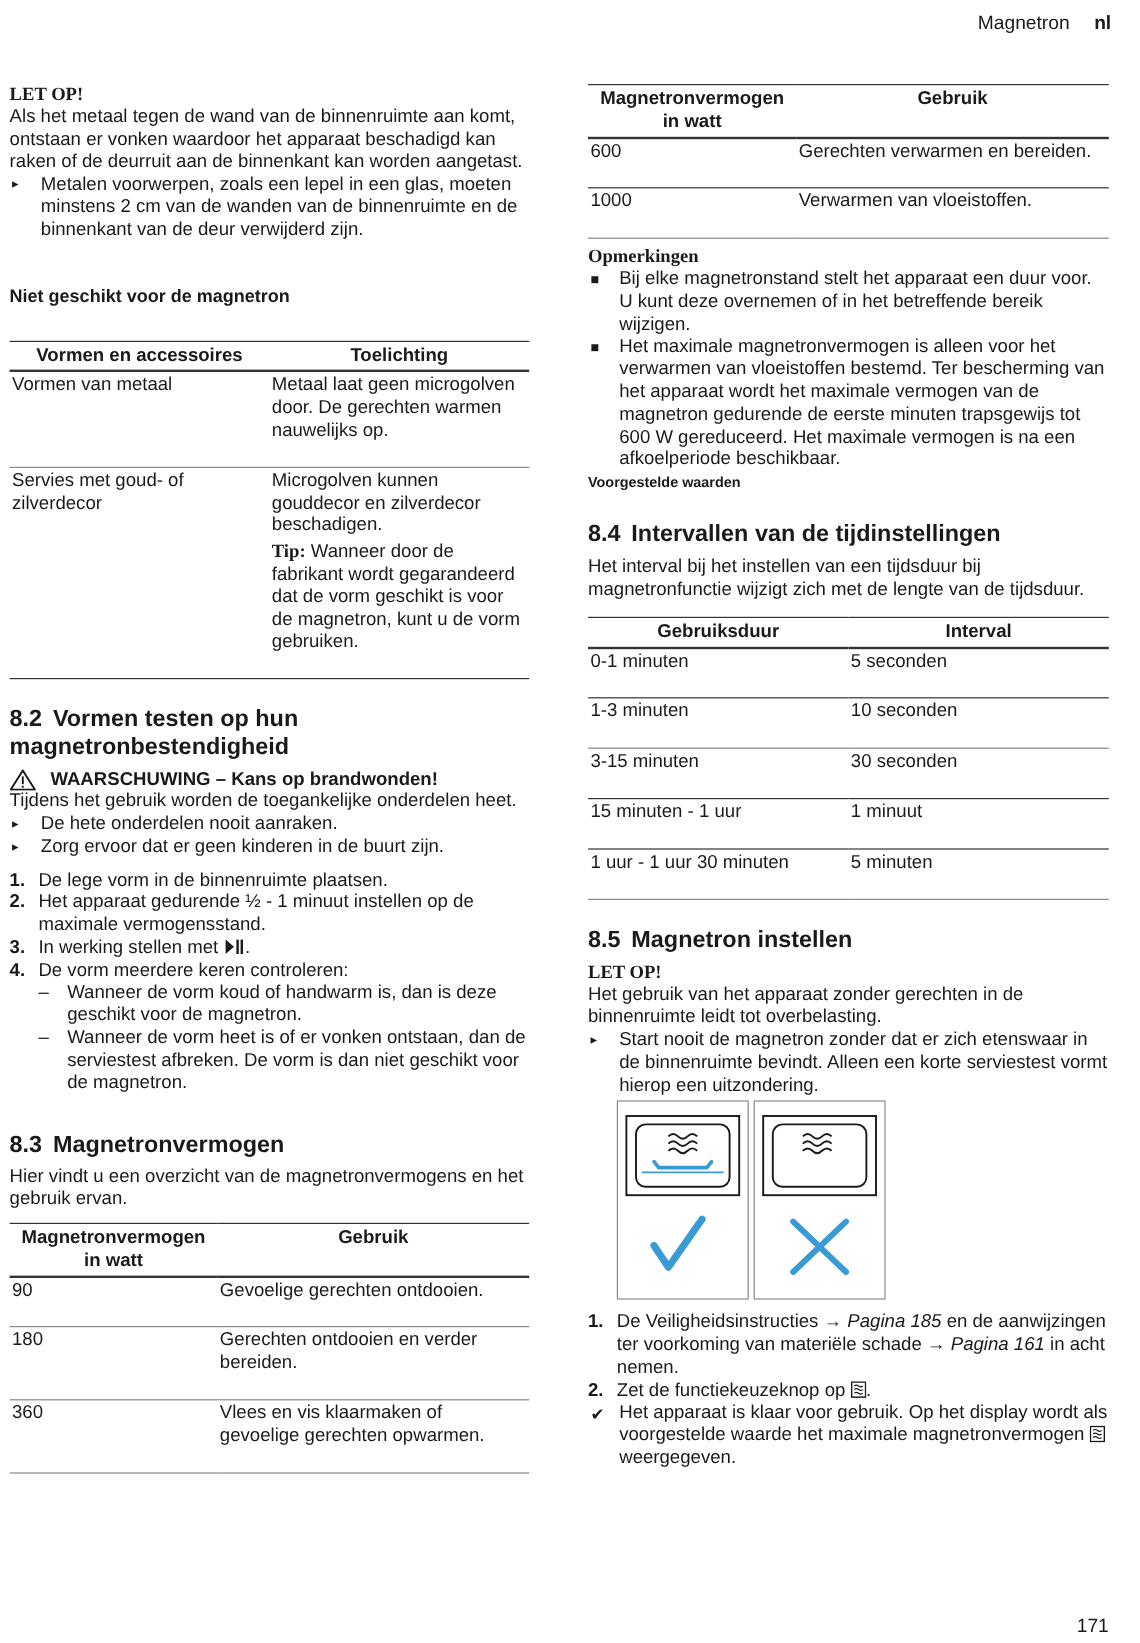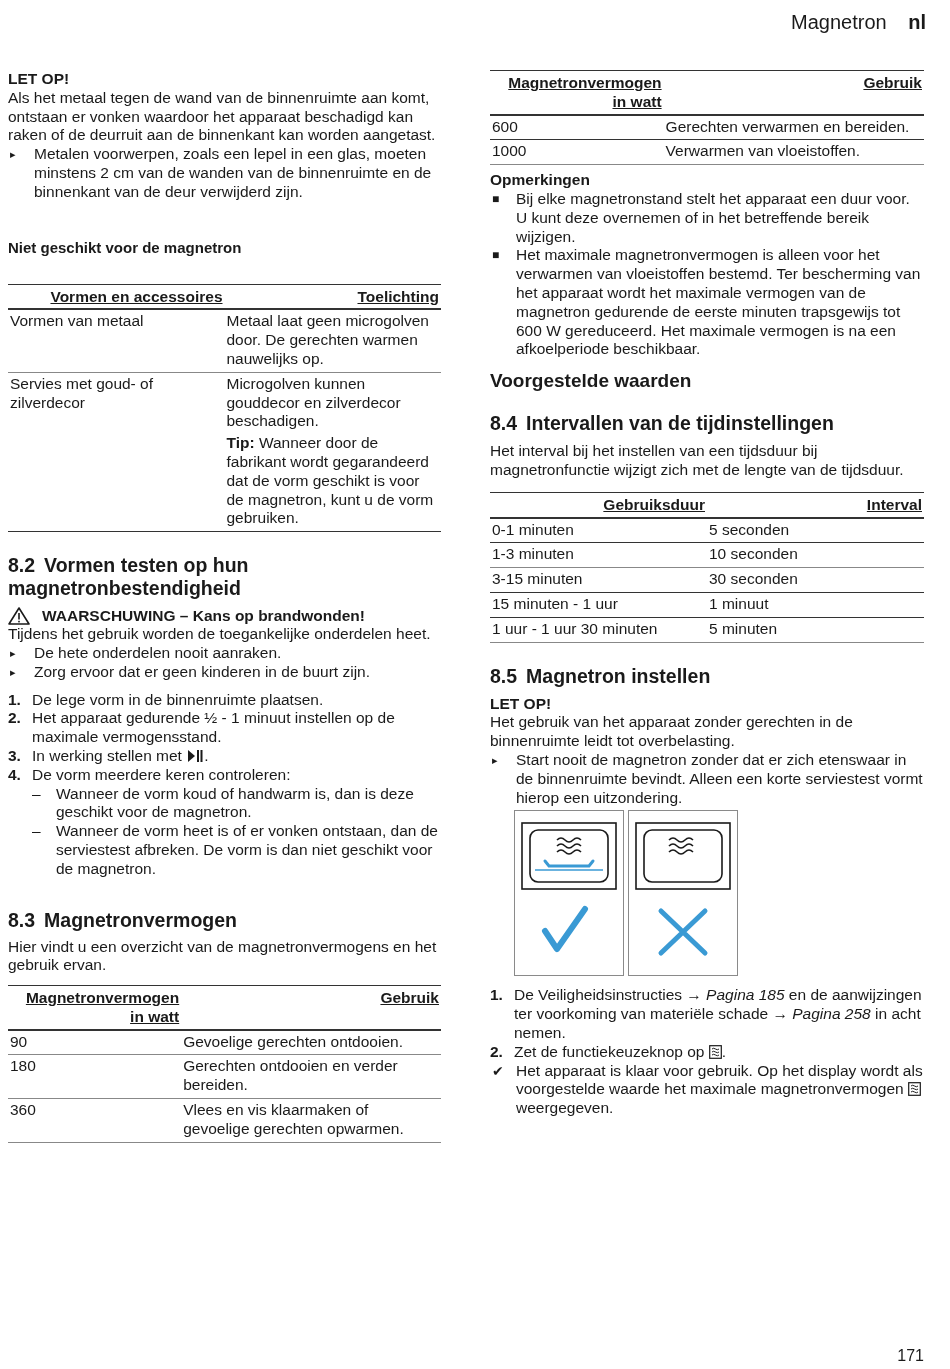--- a/index.html
+++ b/index.html
@@ -1,42 +1,42 @@
 <!DOCTYPE html>
 <html><head>
 <meta charset="utf-8">
 <style>
   html, body { margin: 0; padding: 0; background: #ffffff; }
   body {
     width: 950px; height: 1369px; position: relative; overflow: hidden;
     font-family: "Liberation Sans", sans-serif; color: #1a1a1a;
   }
-  .hdr { position: absolute; top: 11px; right: 24px; font-size: 20px; }
+  .hdr { position: absolute; top: 11px; right: 24px; font-size: 16px; }
   .hdr .sec { margin-right: 16px; }
   .hdr .lang { font-weight: bold; }
   .col { position: absolute; top: 70px; }
   .col-left { left: 8px; width: 433px; }
   .col-right { left: 490px; width: 434px; }
   .p { font-size: 15.5px; line-height: 18.8px; margin: 0; }
-  .b { font-weight: bold; }
+  .b { font-weight: bold; font-family: Liberation Serif, serif; }
   .h-small { font-size: 15px; font-weight: bold; margin: 0; line-height: 19px; }
   .h-sec { font-size: 19.5px; font-weight: bold; line-height: 23px; margin: 0; }
   .h-sec .num { margin-right: 9px; }
   .bullet { display: flex; font-size: 15.5px; line-height: 18.8px; }
   .bullet .mk { width: 24px; flex: none; font-size: 11px; padding-left: 2px; }
   .bullet .mk.sq { font-size: 12px; }
   .bullet .mk.ck { font-size: 14px; }
   .num-item { display: flex; font-size: 15.5px; line-height: 18.8px; }
   .num-item .n { width: 24px; flex: none; font-weight: bold; }
   .dash-item { display: flex; font-size: 15.5px; line-height: 18.8px; padding-left: 24px; }
   .dash-item .d { width: 24px; flex: none; }
   table.tbl { width: 100%; border-collapse: collapse; font-size: 15.5px; line-height: 18.8px; }
-  table.tbl th { text-align: right; font-weight: bold; vertical-align: top; padding: 3px 2px 2px 2px; border-bottom: 2px solid #333; text-decoration: underline; }
+  table.tbl th { text-align: center; font-weight: bold; vertical-align: top; padding: 3px 2px 2px 2px; border-bottom: 2px solid #333; }
   table.tbl thead tr { border-top: 1.5px solid #333; }
-  table.tbl td { vertical-align: top; padding: 2px 2px 3px 2px; border-bottom: 1.5px solid #888; }
+  table.tbl td { vertical-align: top; padding: 2px 2px 20px 2px; border-bottom: 1.5px solid #888; }
   table.tbl tr.dark td { border-bottom-color: #333; }
   .warn { display: flex; align-items: center; font-size: 15.5px; font-weight: bold; line-height: 19px; }
   .warn svg { margin-right: 12px; }
   .pic-row { display: flex; gap: 4px; margin-left: 24px; margin-top: 3px; }
   .pic { width: 108px; height: 164px; border: 1.5px solid #8a8a8a; position: relative; }
   .pagenum { position: absolute; right: 26px; bottom: 4px; font-size: 16px; }
   .xref { font-style: italic; }
   .icon-inline { display: inline-block; vertical-align: -2px; }
 </style>
 </head>
@@ -194,21 +194,21 @@
   <p class="p b" style="margin-top:6px">Opmerkingen</p>
   <div class="bullet">
       <span class="mk sq">■</span>
       <span>Bij elke magnetronstand stelt het apparaat een duur voor. U kunt deze overnemen of in het betreffende bereik wijzigen.</span>
     </div>
   <div class="bullet">
       <span class="mk sq">■</span>
       <span>Het maximale magnetronvermogen is alleen voor het verwarmen van vloeistoffen bestemd. Ter bescherming van het apparaat wordt het maximale vermogen van de magnetron gedurende de eerste minuten trapsgewijs tot 600 W gereduceerd. Het maximale vermogen is na een afkoelperiode beschikbaar.</span>
     </div>
 
-  <p class="h-small" style="margin-top:12px;font-size:19px">Voorgestelde waarden</p>
+  <p class="h-small" style="font-size:12px">Voorgestelde waarden</p>
 
   <h2 class="h-sec" style="margin-top:22px">
     <span class="num">8.4</span><span>Intervallen van de tijdinstellingen</span>
   </h2>
   <p class="p" style="margin-top:7px">Het interval bij het instellen van een tijdsduur bij magnetronfunctie wijzigt zich met de lengte van de tijdsduur.</p>
   <table class="tbl" style="margin-top:12px">
     <colgroup>
         <col style="width:50%">
         <col style="width:50%">
       </colgroup>
@@ -273,21 +273,21 @@
         <path d="M40 35 q4 -4 8 0 t8 0 t8 0" fill="none" stroke="#1a1a1a" stroke-width="1.6"></path>
         <path d="M40 41 q4 -4 8 0 t8 0 t8 0" fill="none" stroke="#1a1a1a" stroke-width="1.6"></path>
         <path d="M32 100 L76 142 M76 100 L32 142" fill="none" stroke="#3a9ad4" stroke-width="5" stroke-linecap="round"></path>
       </svg>
     </div>
   </div>
 
   <div style="margin-top:10px">
     <div class="num-item">
         <span class="n">1.</span>
-      <span><span>De Veiligheidsinstructies </span><span class="xref">→ Pagina 185</span><span> en de aanwijzingen ter voorkoming van materiële schade </span><span class="xref">→ Pagina 258</span><span> in acht nemen.</span></span>
+      <span><span>De Veiligheidsinstructies </span><span class="xref">→ Pagina 185</span><span> en de aanwijzingen ter voorkoming van materiële schade </span><span class="xref">→ Pagina 161</span><span> in acht nemen.</span></span>
     </div>
     <div class="num-item">
         <span class="n">2.</span>
       <span><span>Zet de functiekeuzeknop op</span>
         <svg class="icon-inline" width="13" height="14" viewBox="0 0 13 14">
             <rect x="0.7" y="0.7" width="11.6" height="12.6" fill="none" stroke="#1a1a1a" stroke-width="1.2"></rect>
             <path d="M3 4 q1.5 -1.5 3.5 0 t3.5 0 M3 7 q1.5 -1.5 3.5 0 t3.5 0 M3 10 q1.5 -1.5 3.5 0 t3.5 0" fill="none" stroke="#1a1a1a" stroke-width="1"></path>
           </svg><span>.</span></span>
     </div>
     <div class="bullet">

